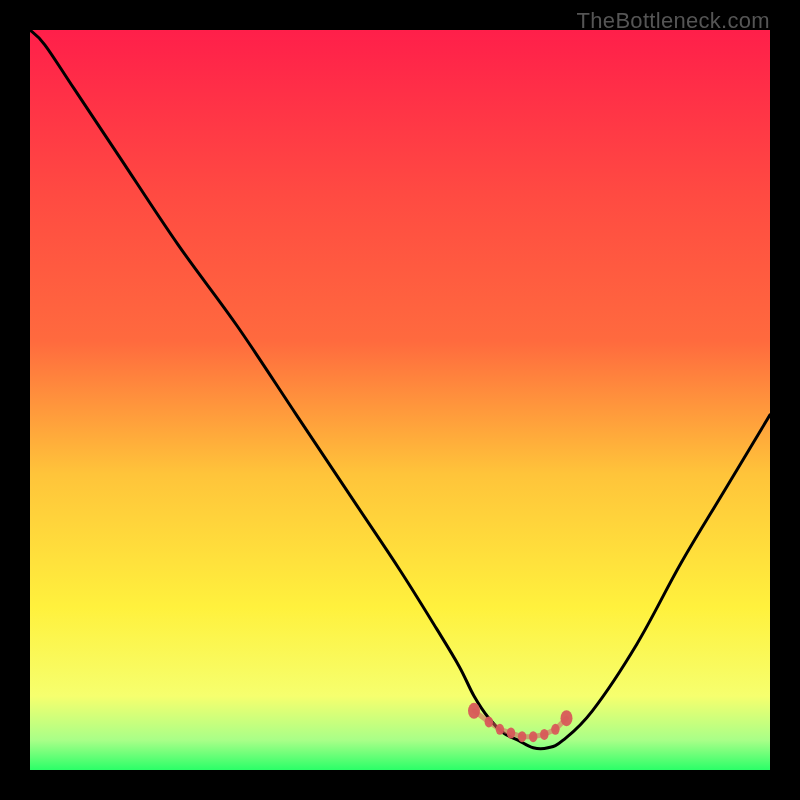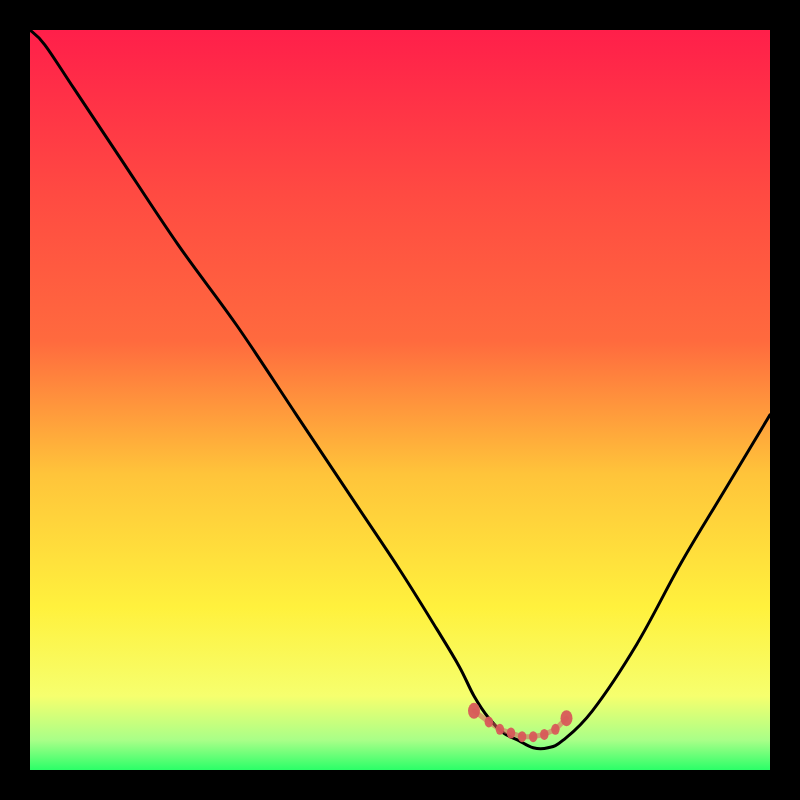--- a/index.html
+++ b/index.html
@@ -66,14 +66,15 @@
           <ellipse cx="481.00" cy="703.00" rx="4.2" ry="5.5" fill="#d85a5a" opacity="0.95"></ellipse>
           <ellipse cx="492.10" cy="706.70" rx="4.2" ry="5.5" fill="#d85a5a" opacity="0.95"></ellipse>
           <ellipse cx="503.20" cy="706.70" rx="4.2" ry="5.5" fill="#d85a5a" opacity="0.95"></ellipse>
           <ellipse cx="514.30" cy="704.48" rx="4.2" ry="5.5" fill="#d85a5a" opacity="0.95"></ellipse>
           <ellipse cx="525.40" cy="699.30" rx="4.2" ry="5.5" fill="#d85a5a" opacity="0.95"></ellipse>
           <ellipse cx="536.50" cy="688.20" rx="6" ry="8" fill="#d85a5a" opacity="0.95"></ellipse>
         </g>
       </svg>
   </div>
 
+  <div class="watermark">TheBottleneck.com</div>
 
 </div>
 
 </body></html>

